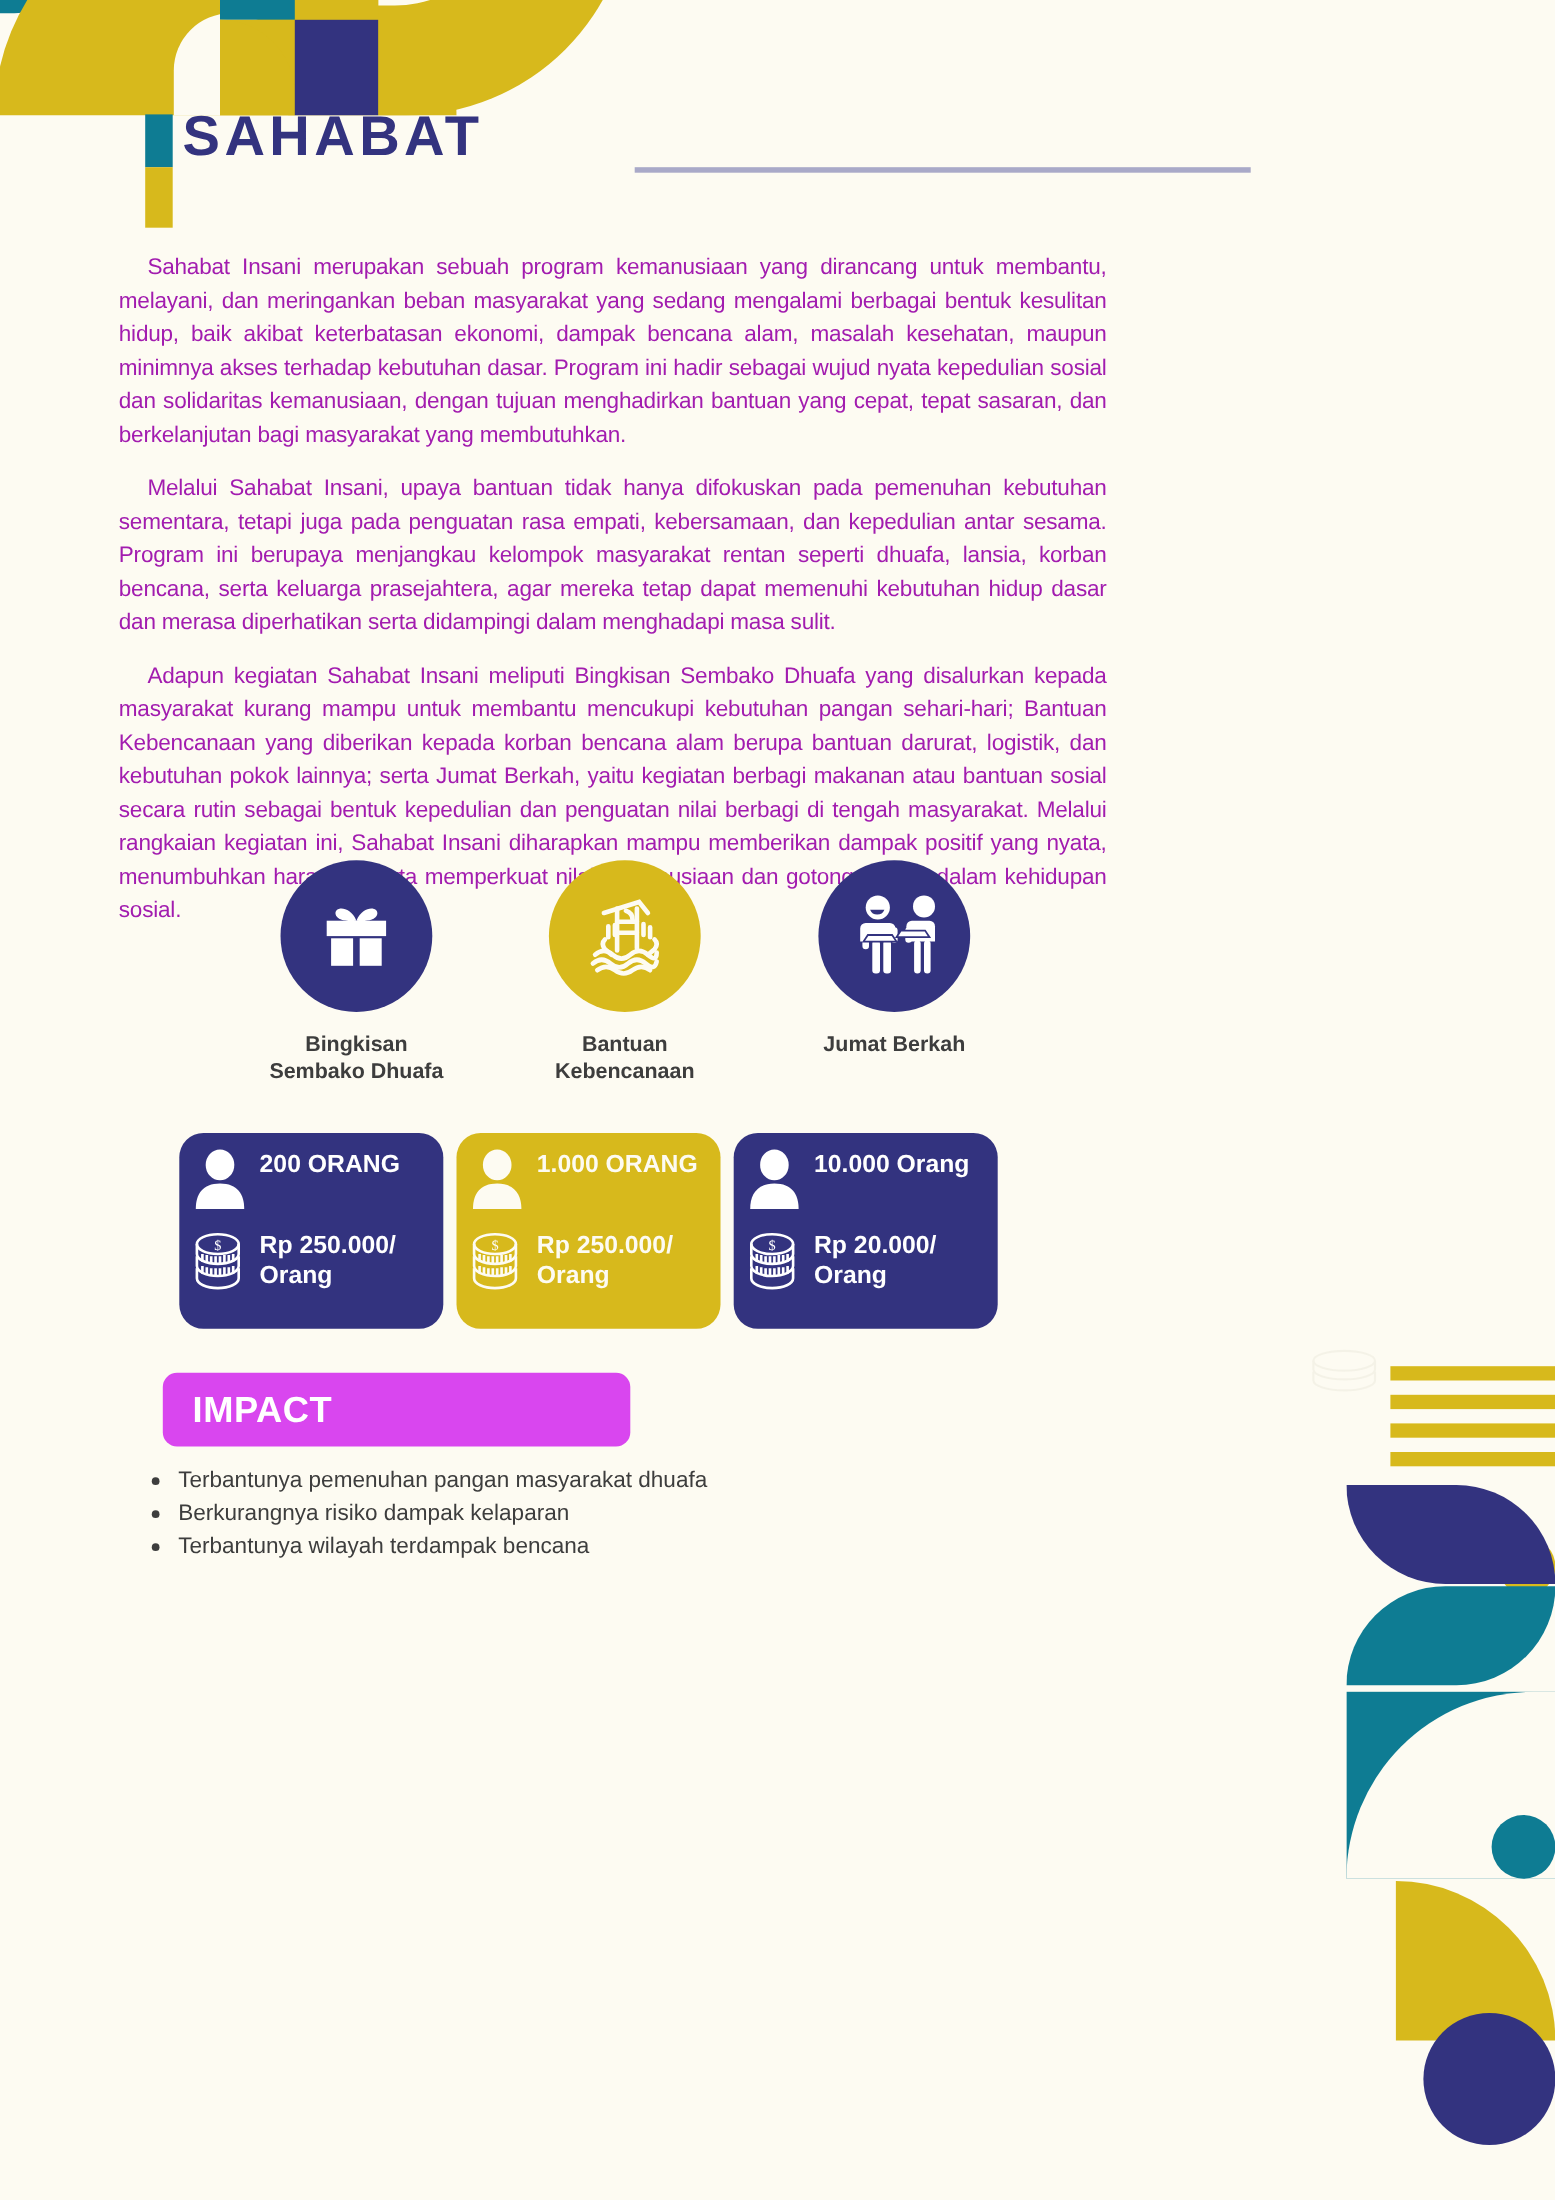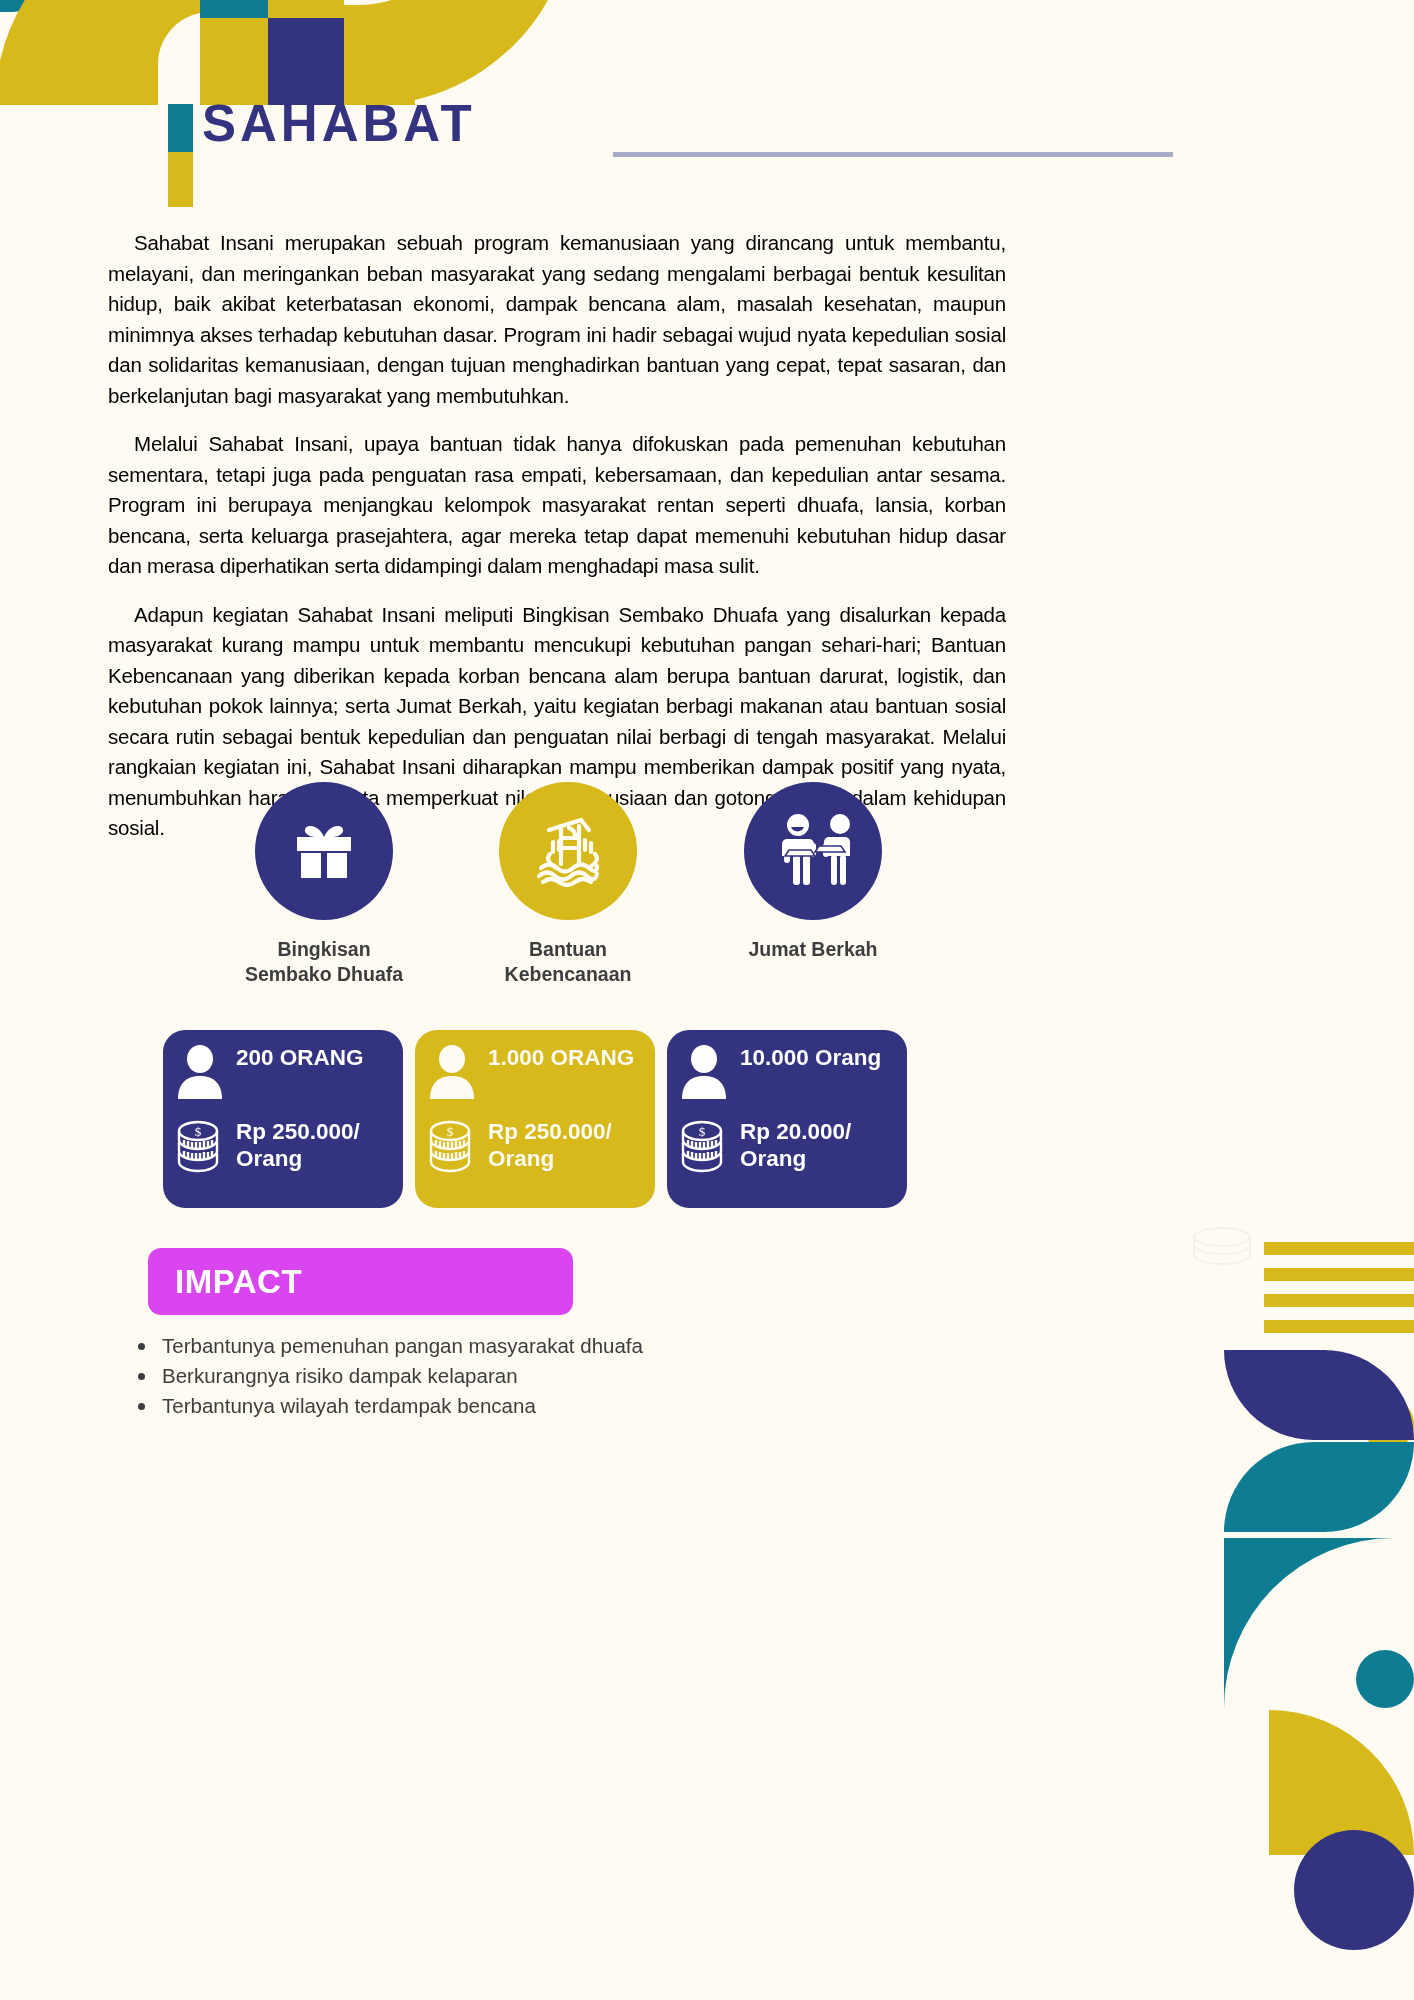--- a/index.html
+++ b/index.html
@@ -70,21 +70,21 @@
   .d-teal-tiny {
     position:absolute; left:0px; top:-30px;
     width:55px; height:42px;
     border-radius: 0 0 55px 0;
     background:#0e7c93;
   }
 
   
   .header-wrap {
     position:absolute; left:132px; top:96px;
-    width:1150px; height:118px;margin-left:36px;
+    width:1150px; height:118px;
   }
   .bar-col {
     position:absolute; left:0; top:8px;
     width:25px; height:103px;
   }
   .bar-teal { width:25px; height:48px; background:#0e7c93; }
   .bar-yellow { width:25px; height:55px; background:#d7b91c; }
   .brand {
     position:absolute; left:34px; top:0;
     font-family:"Liberation Sans", sans-serif;
@@ -103,21 +103,21 @@
 
   
   .body-text {
     position:absolute; left:108px; top:228px;
     width:898px;
   }
   .body-text p {
     font-family:"Liberation Sans", sans-serif;
     font-size:20.5px;
     line-height:30.5px;
-    color:#000000;
+    color:#a21caf;
     text-align:justify;
     text-indent:26px;
     margin-bottom:18px;
     letter-spacing:-0.2px;
   }
 
   
   .icons-row {
     position:absolute; left:108px; top:782px;
     width:898px; height:220px;

